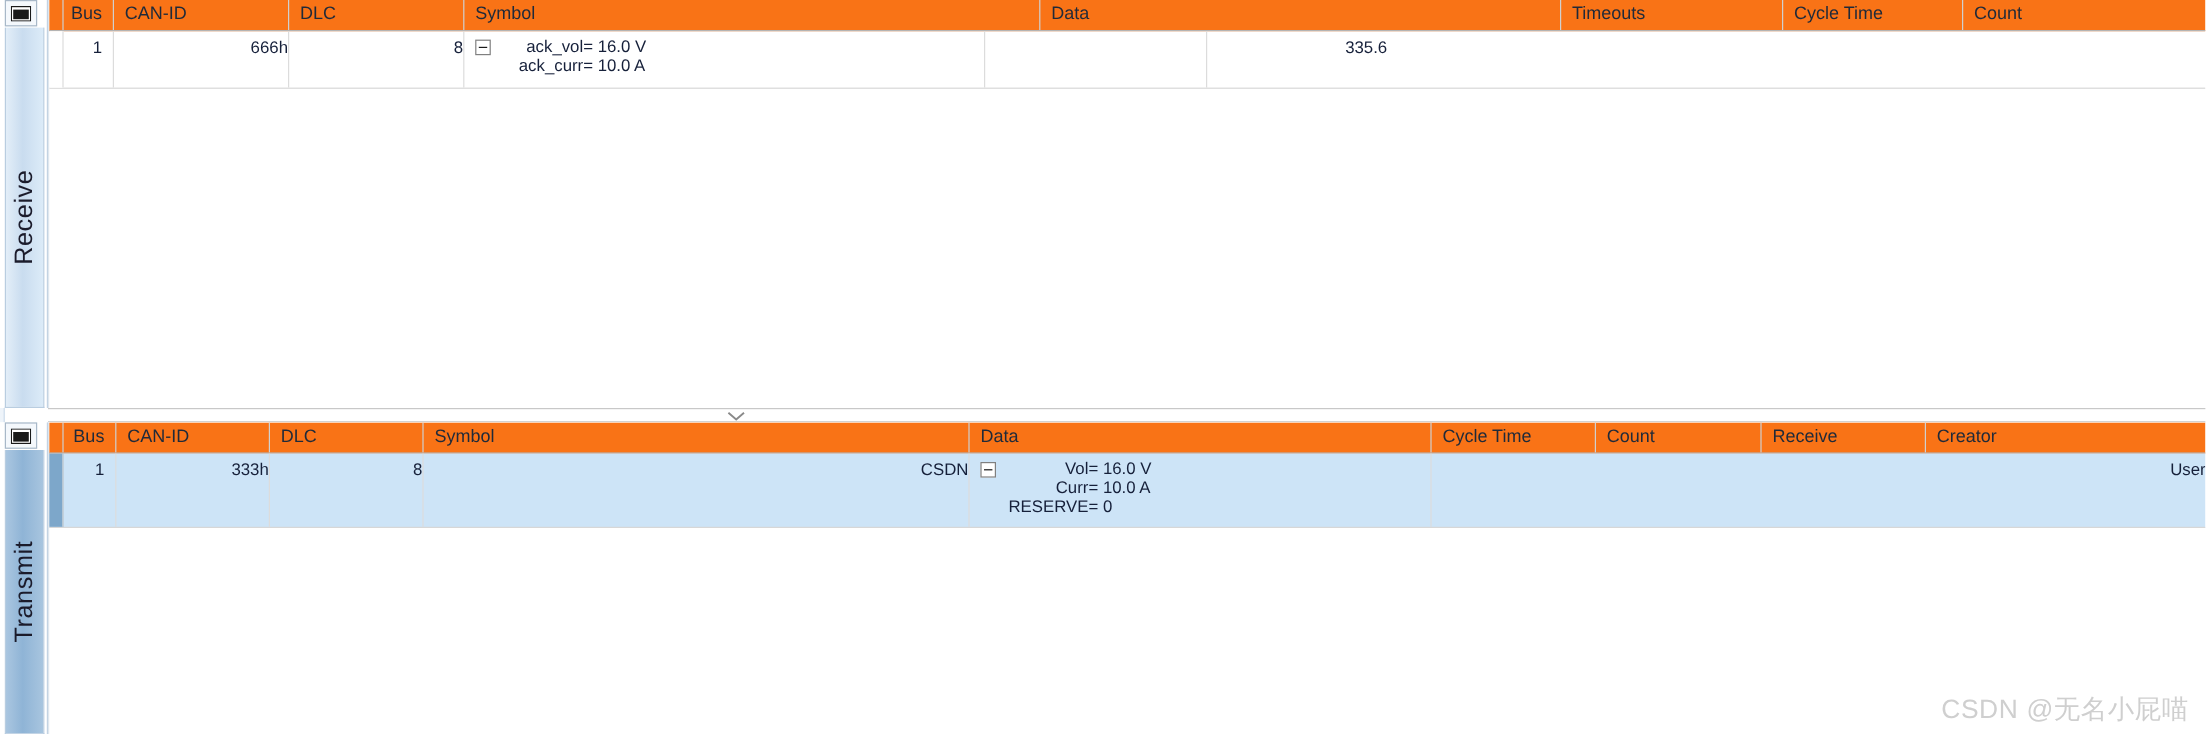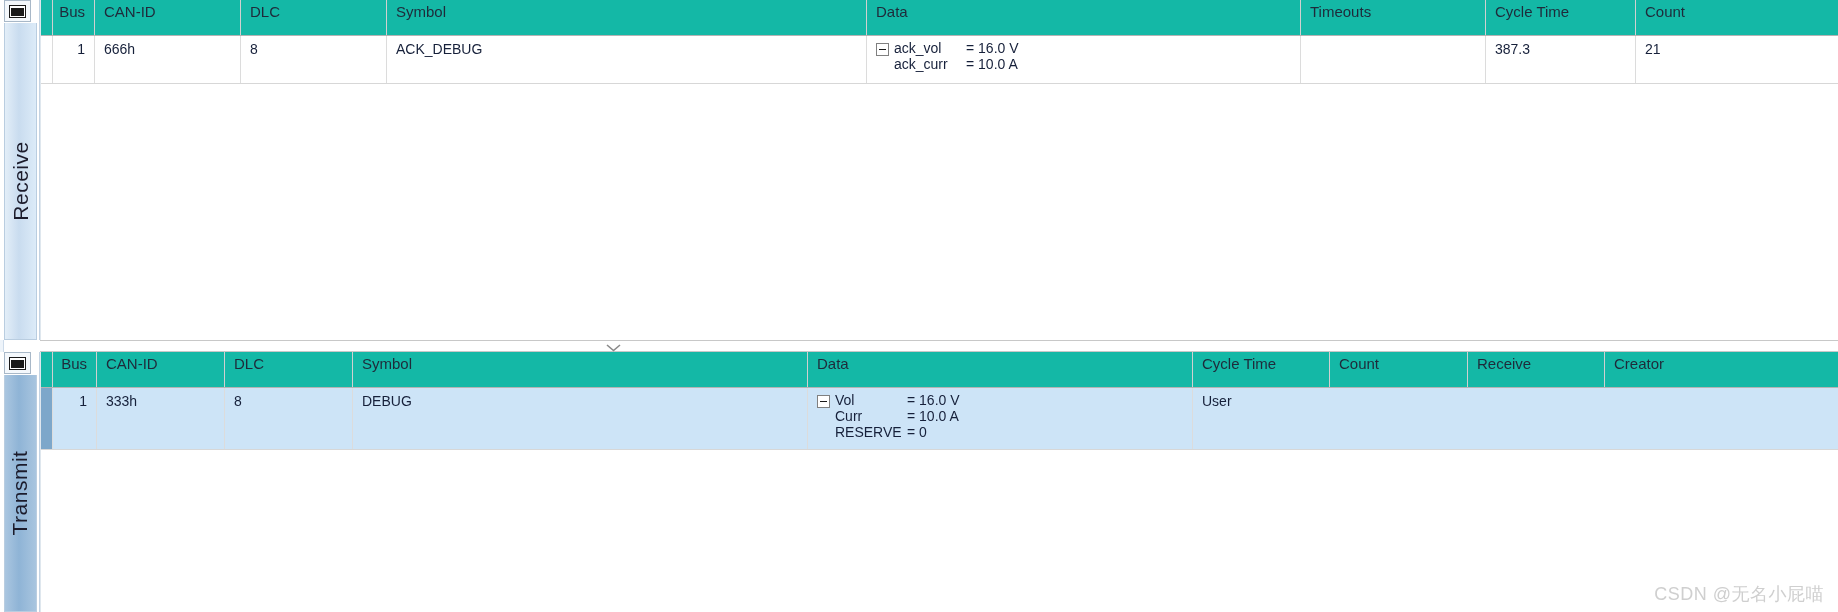--- a/index.html
+++ b/index.html
@@ -75,22 +75,22 @@
   
   .grid {
     flex: 1 1 auto;
     position: relative;
     overflow: hidden;
     background: #ffffff;
     border-left: 1px solid #dfe7ee;
   }
   .grid-header {
     display: flex;
-    height: 36px;
-    background: #14b8a6;
+    height: 26px;
+    background: #f97316;
     border-bottom: 1px solid #b4b4b4;
   }
   .hcell {
     position: relative;
     font-size: 15px;
     color: #1f2a3a;
     padding: 3px 0 0 9px;
     border-right: 1px solid #d0d0d0;
     white-space: nowrap;
     overflow: hidden;
@@ -108,20 +108,21 @@
   .row.selected { background: #cde4f7; }
   .cell {
     position: relative;
     font-size: 14px;
     color: #16203a;
     padding: 5px 0 0 9px;
     border-right: 1px solid #dcdcdc;
     white-space: nowrap;
     overflow: hidden;
     flex: 0 0 auto;
+    text-align: right;
   }
   .cell:last-child { border-right: none; }
   .cell.gutter { flex: 0 0 12px; padding: 0; background: #ffffff; border-right: 1px solid #dcdcdc; }
   .row.selected .cell.gutter { background: #7da7ca; }
   .cell.num { text-align: right; padding-right: 9px; padding-left: 0; }
 
   
   .data-cell { padding-top: 4px; }
   .data-line {
     display: flex;
@@ -185,21 +186,21 @@
     display: flex;
     align-items: center;
     justify-content: center;
     cursor: pointer;
   }
 
   
   .watermark {
     position: absolute;
     right: 14px; bottom: 6px;
-    font-size: 18px;
+    font-size: 22px;
     color: #cfcfcf;
     white-space: nowrap;
     letter-spacing: 0.5px;
   }
 
   
   .page-edge {
     position: absolute;
     left: 0; top: 0;
     width: 4px; height: 612px;
@@ -240,36 +241,34 @@
         <div class="hcell" style="flex:0 0 150px;" data-name="receive-col-cycle-time">Cycle Time</div>
         <div class="hcell" style="flex:1 1 auto;" data-name="receive-col-count">Count</div>
       </div>
 
       <div class="grid-body" data-name="receive-grid-body">
         <div class="row" style="height:48px;" data-name="table-row">
           <div class="cell gutter" data-name="row-gutter"></div>
           <div class="cell num" style="flex:0 0 42px;" data-name="cell-bus">1</div>
           <div class="cell" style="flex:0 0 146px;" data-name="cell-can-id">666h</div>
           <div class="cell" style="flex:0 0 146px;" data-name="cell-dlc">8</div>
-          <div class="cell" style="flex:0 0 480px;" data-name="cell-symbol">ACK_DEBUG</div>
           <div class="cell data-cell" style="flex:0 0 434px;" data-name="cell-data">
             <div class="data-line" data-name="data-line">
               <span class="expander" data-name="collapse-expander-icon"><span class="expander-box"></span></span>
               <span class="data-name-col" data-name="data-signal-name">ack_vol</span>
               <span class="data-eq-col" data-name="data-signal-value">= 16.0 V</span>
             </div>
             <div class="data-line" data-name="data-line">
               <span class="expander spacer" data-name="expander-spacer-icon"><span class="expander-box"></span></span>
               <span class="data-name-col" data-name="data-signal-name">ack_curr</span>
               <span class="data-eq-col" data-name="data-signal-value">= 10.0 A</span>
             </div>
           </div>
           <div class="cell" style="flex:0 0 185px;" data-name="cell-timeouts"></div>
-          <div class="cell" style="flex:0 0 150px;" data-name="cell-cycle-time">387.3</div>
-          <div class="cell" style="flex:1 1 auto;" data-name="cell-count">21</div>
+          <div class="cell" style="flex:0 0 150px;" data-name="cell-cycle-time">335.6</div>
         </div>
       </div>
     </div>
   </div>
 
   <div class="splitter" data-name="panel-splitter">
     <div class="splitter-handle" data-name="splitter-collapse-handle">
       <span data-name="chevron-down-icon">
         <svg width="15" height="8" viewBox="0 0 15 8">
           <path d="M1 1 L7.5 6.5 L14 1" fill="none" stroke="#8a8a8a" stroke-width="1.6"></path>
@@ -305,21 +304,21 @@
         <div class="hcell" style="flex:0 0 137px;" data-name="transmit-col-trigger">Receive</div>
         <div class="hcell" style="flex:1 1 auto;" data-name="transmit-col-creator">Creator</div>
       </div>
 
       <div class="grid-body" data-name="transmit-grid-body">
         <div class="row selected" style="height:62px;" data-name="table-row">
           <div class="cell gutter" data-name="row-gutter"></div>
           <div class="cell num" style="flex:0 0 44px;" data-name="cell-bus">1</div>
           <div class="cell" style="flex:0 0 128px;" data-name="cell-can-id">333h</div>
           <div class="cell" style="flex:0 0 128px;" data-name="cell-dlc">8</div>
-          <div class="cell" style="flex:0 0 455px;" data-name="cell-symbol">DEBUG</div>
+          <div class="cell" style="flex:0 0 455px;" data-name="cell-symbol">CSDN</div>
           <div class="cell data-cell" style="flex:0 0 385px;" data-name="cell-data">
             <div class="data-line" data-name="data-line">
               <span class="expander" data-name="collapse-expander-icon"><span class="expander-box"></span></span>
               <span class="data-name-col" data-name="data-signal-name">Vol</span>
               <span class="data-eq-col" data-name="data-signal-value">= 16.0 V</span>
             </div>
             <div class="data-line" data-name="data-line">
               <span class="expander spacer" data-name="expander-spacer-icon"><span class="expander-box"></span></span>
               <span class="data-name-col" data-name="data-signal-name">Curr</span>
               <span class="data-eq-col" data-name="data-signal-value">= 10.0 A</span>

